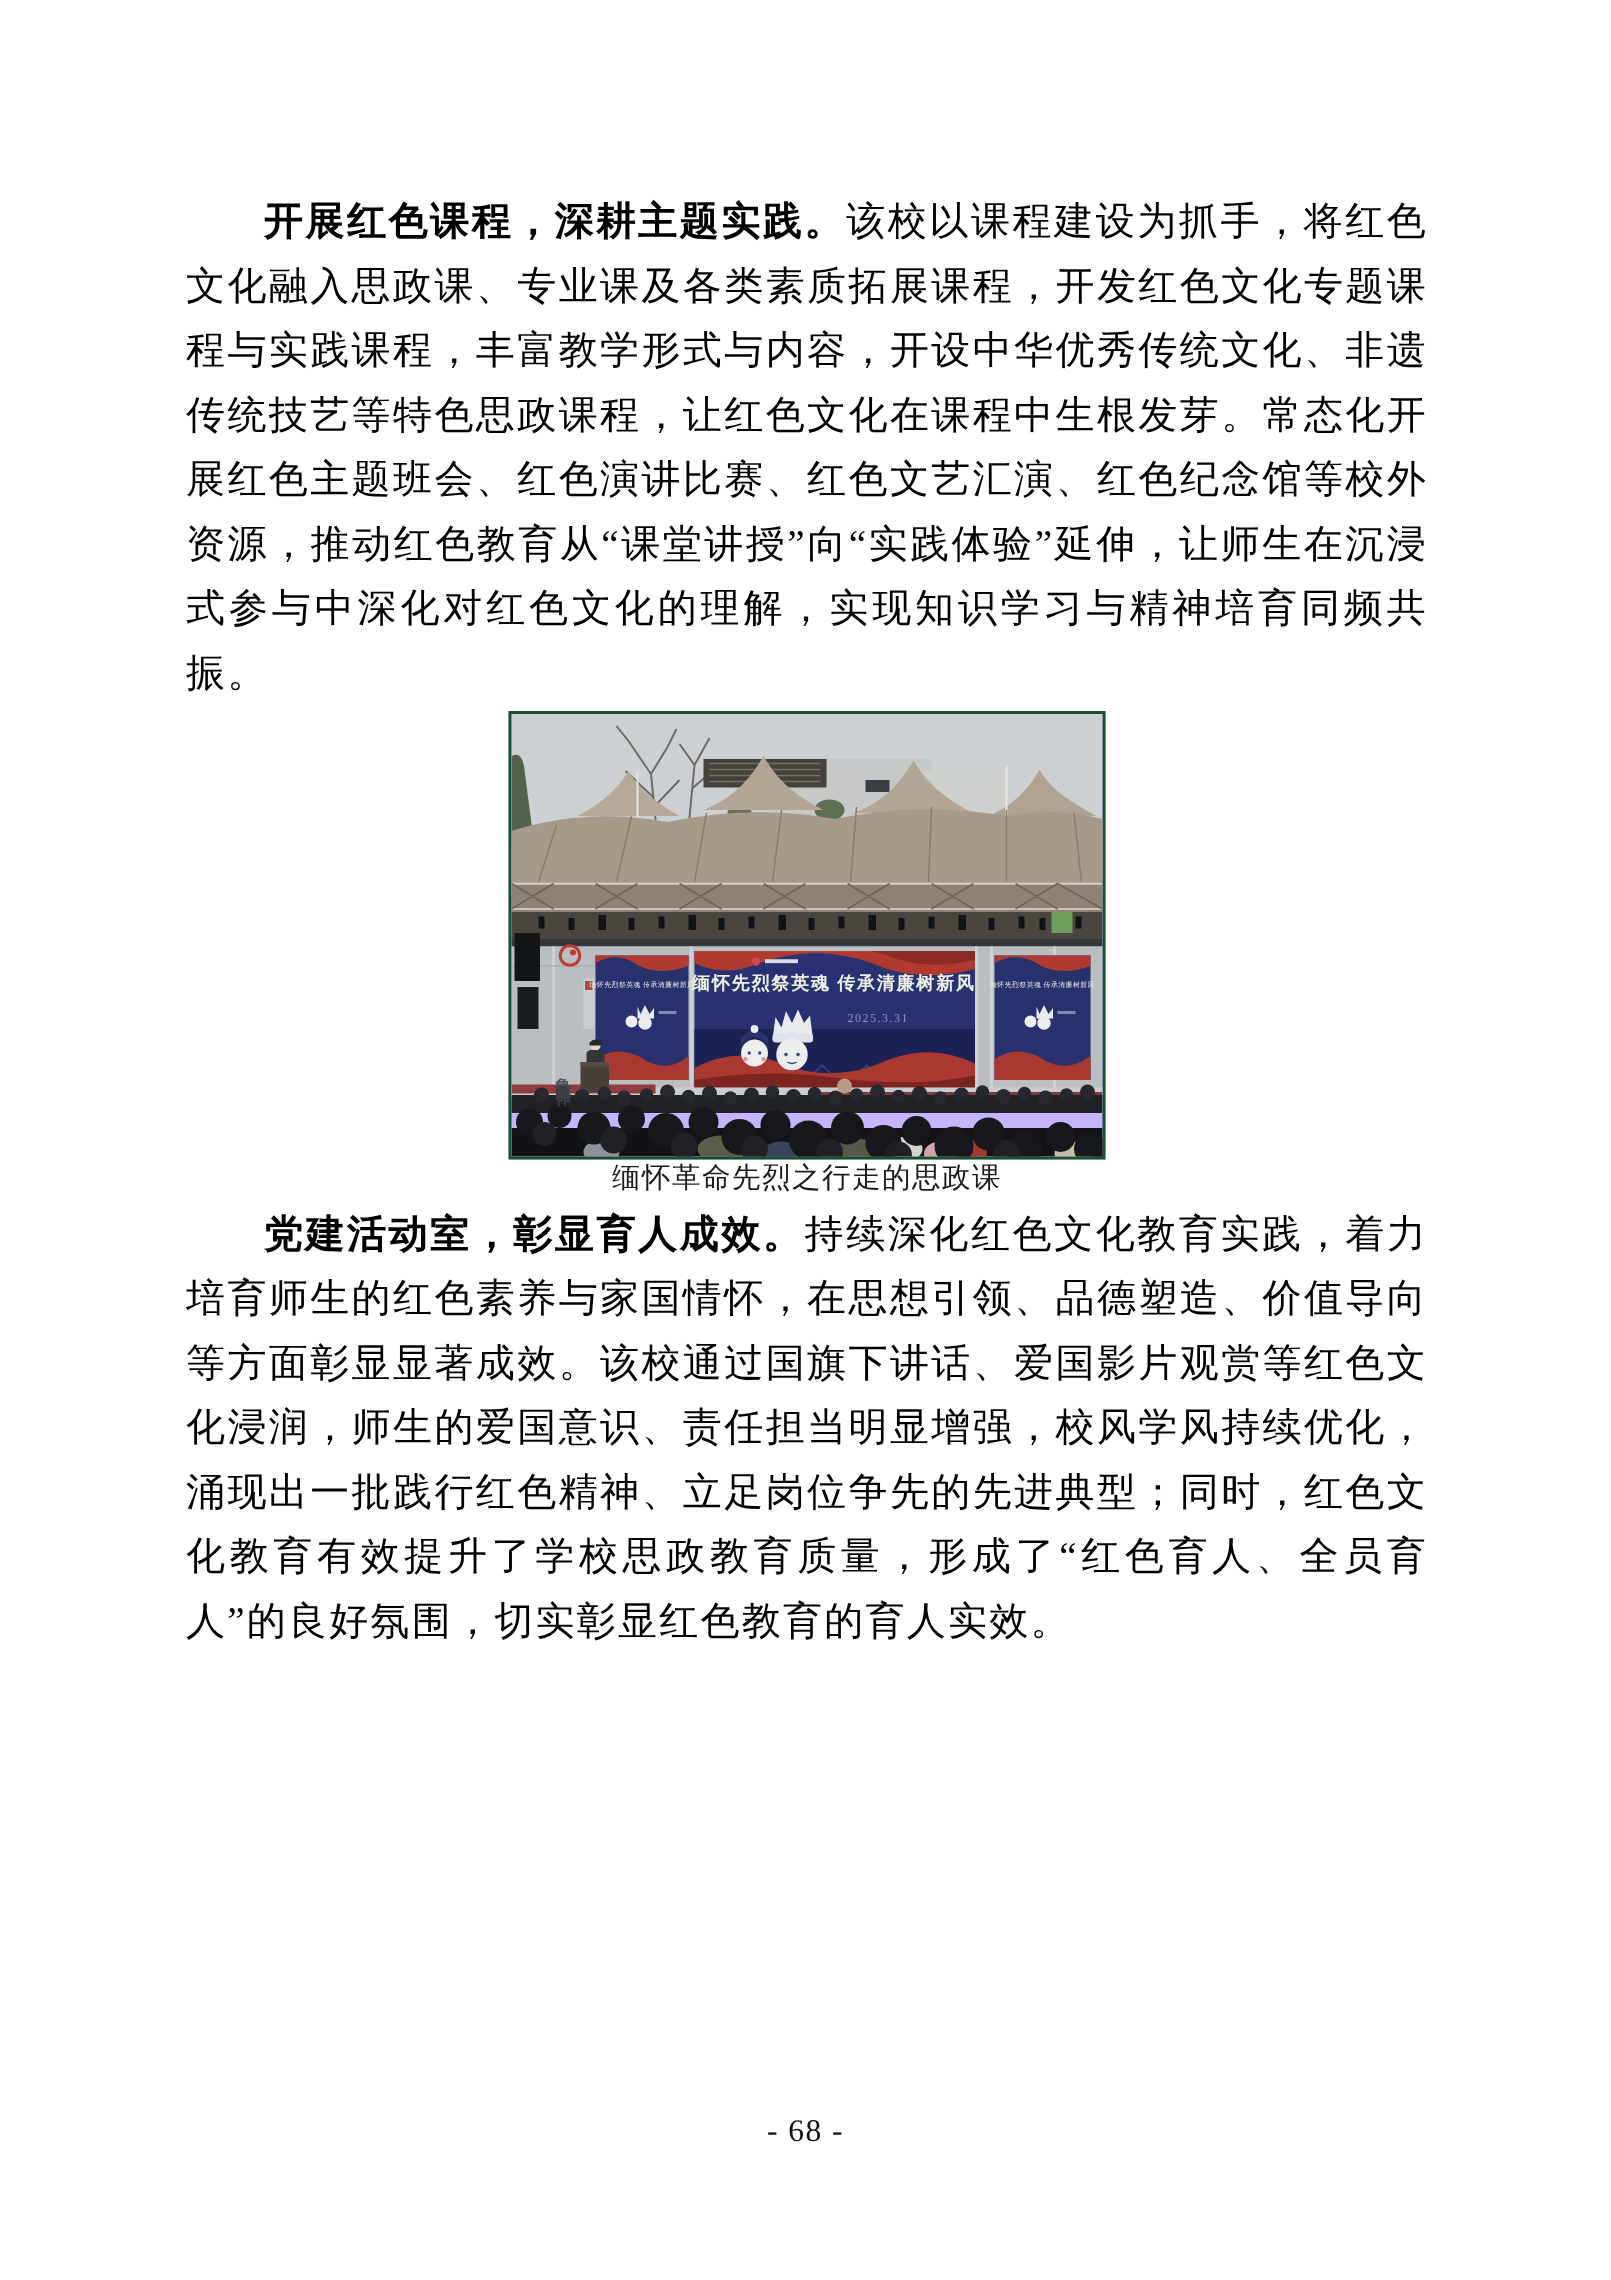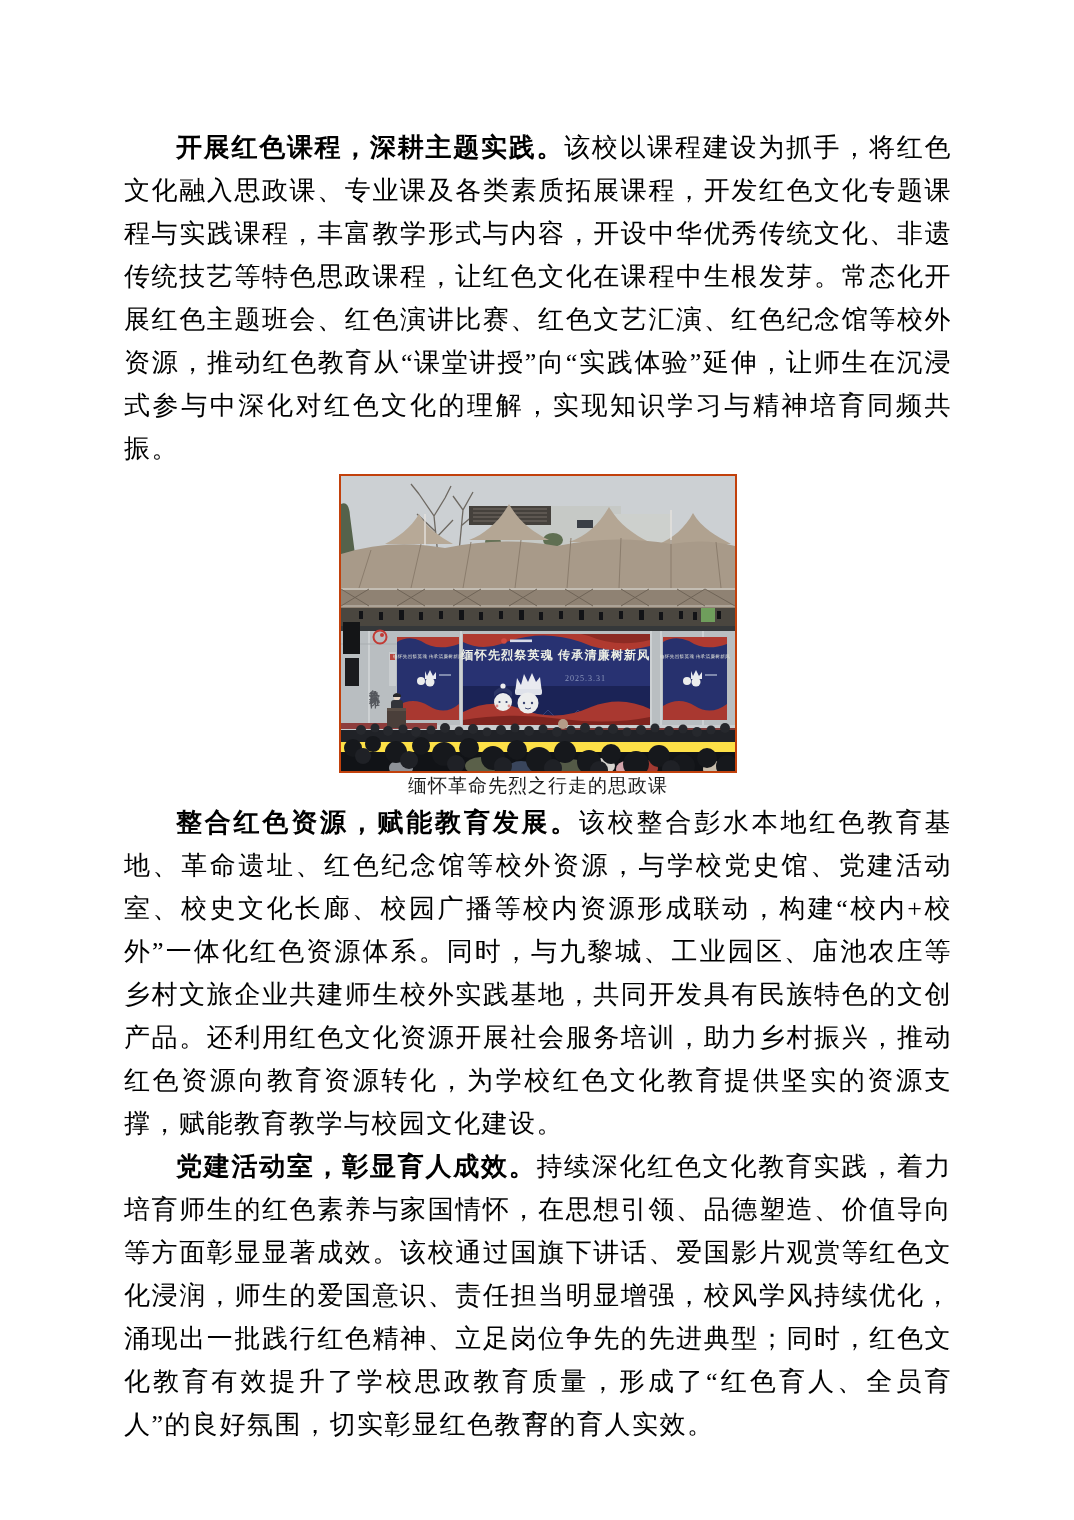--- a/index.html
+++ b/index.html
@@ -22,22 +22,23 @@
     text-align:justify;
     text-indent:2em;
     word-break:break-all;
   }
   .para .lead{font-weight:bold;margin-top:46px;}
   figure{margin:4px 0 2px 0;text-align:center;}
   .photo{
     position:relative;
     width:394px;height:295px;
     margin:0 auto;
-    border:2px solid #c2410c;
-    background:#fde047;
+    border:2px solid #14532d;
+    background:#c4b5fd;
+    text-align:right;
   }
   .photo svg{display:block;width:394px;height:295px;}
   .wall-sign{
     position:absolute;left:26px;top:176px;height:70px;
     writing-mode:vertical-rl;
     font-size:10.5px;letter-spacing:3px;color:#43464c;font-weight:bold;
     opacity:.85;pointer-events:none;
   }
   figcaption{
     font-size:19px;line-height:26px;letter-spacing:1px;color:#1c1c1c;
@@ -298,20 +299,19 @@
                 <circle cx="258" cy="294" r="9"></circle>
               <circle cx="330" cy="293" r="9"></circle>
             </g>
           </g>
         </svg>
         <div class="wall-sign">鲁渝协作</div>
       </div>
       <figcaption>缅怀革命先烈之行走的思政课</figcaption>
     </figure>
 
-    <p class="para"><span class="lead">整合红色资源，赋能教育发展。</span><span>该校整合彭水本地红色教育基地、革命遗址、红色纪念馆等校外资源，与学校党史馆、党建活动室、校史文化长廊、校园广播等校内资源形成联动，构建“校内+校外”一体化红色资源体系。同时，与九黎城、工业园区、庙池农庄等乡村文旅企业共建师生校外实践基地，共同开发具有民族特色的文创产品。还利用红色文化资源开展社会服务培训，助力乡村振兴，推动红色资源向教育资源转化，为学校红色文化教育提供坚实的资源支撑，赋能教育教学与校园文化建设。</span></p>
 
     <p class="para"><span class="lead">党建活动室，彰显育人成效。</span><span>持续深化红色文化教育实践，着力培育师生的红色素养与家国情怀，在思想引领、品德塑造、价值导向等方面彰显显著成效。该校通过国旗下讲话、爱国影片观赏等红色文化浸润，师生的爱国意识、责任担当明显增强，校风学风持续优化，涌现出一批践行红色精神、立足岗位争先的先进典型；同时，红色文化教育有效提升了学校思政教育质量，形成了“红色育人、全员育人”的良好氛围，切实彰显红色教育的育人实效。</span></p>
 
   </div>
 
-  <div class="page-number">- 32 -</div>
+  <div class="page-number">- 68 -</div>
 </div>
 
 </body></html>

